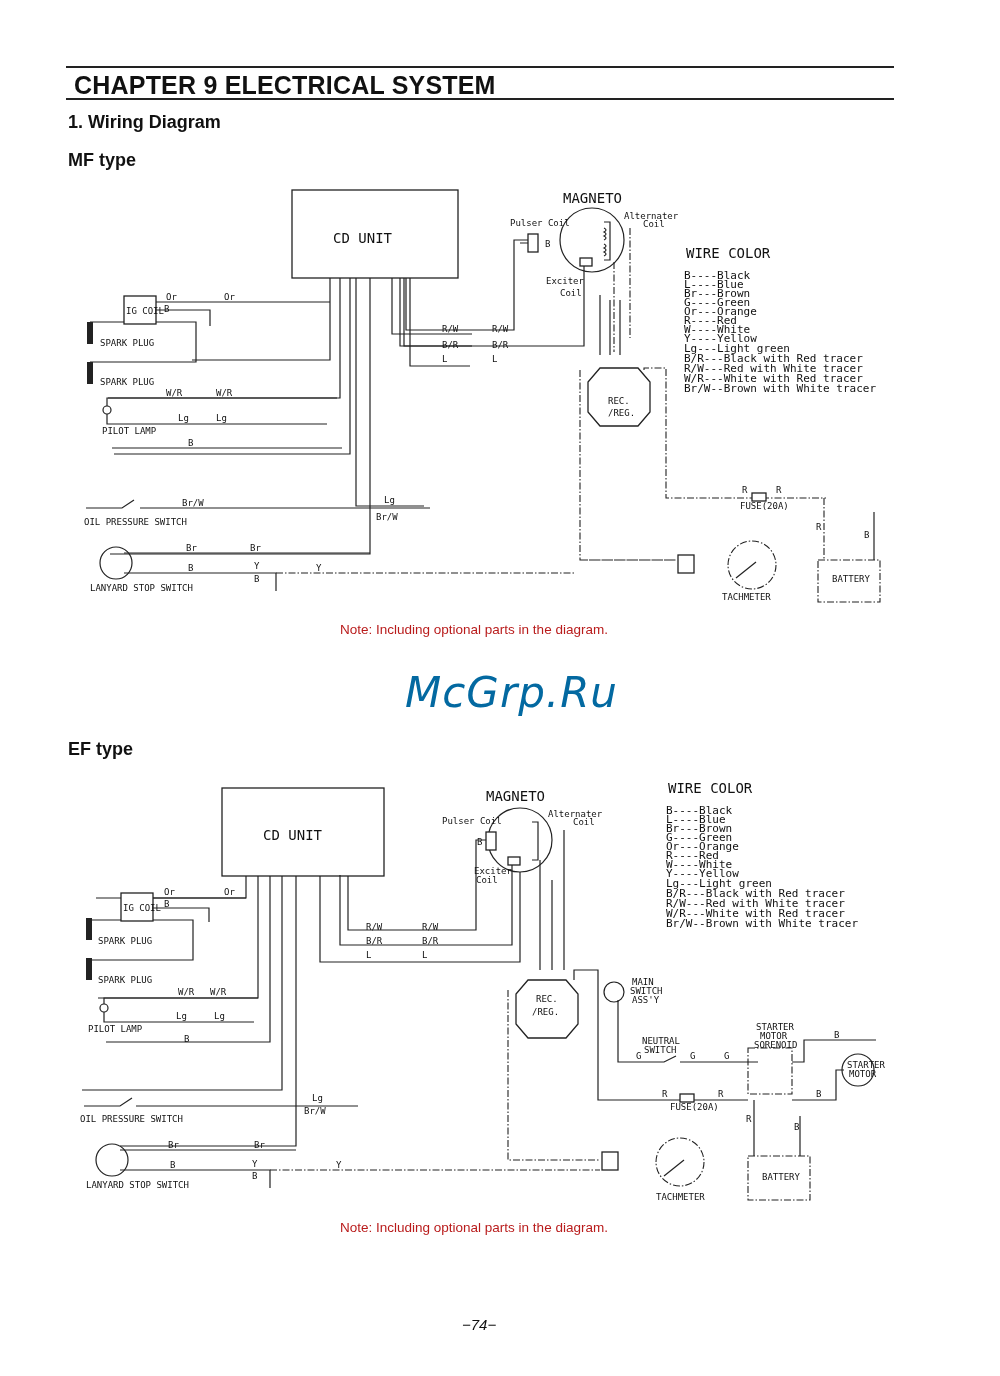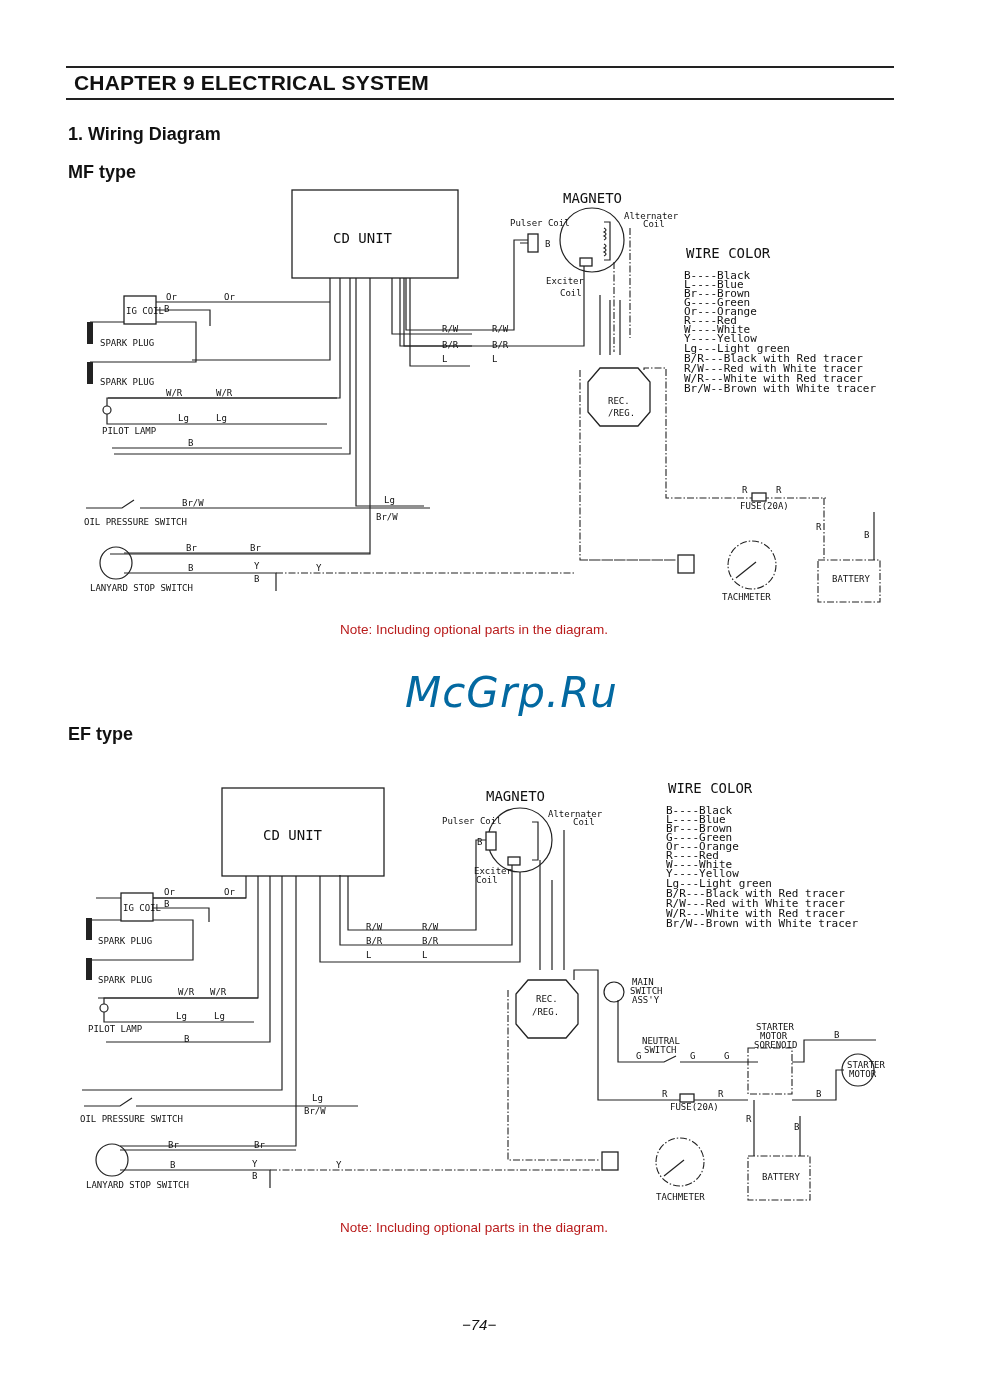--- a/index.html
+++ b/index.html
@@ -1,40 +1,40 @@
 <!DOCTYPE html>
 <html><head>
 <meta charset="utf-8">
 <style>
   html, body { margin:0; padding:0; background:#ffffff; }
   body { width:1000px; height:1376px; position:relative; overflow:hidden; font-family:"Liberation Sans", sans-serif; color:#111; }
   .rule { position:absolute; left:66px; width:828px; height:0; border-top:2px solid #222; }
-  .chapter { position:absolute; left:74px; top:71px; font-size:21px; font-weight:bold; letter-spacing:0.2px; }
+  .chapter { position:absolute; left:74px; top:71px; font-size:25px; font-weight:bold; letter-spacing:0.2px; }
   .h2 { position:absolute; left:68px; font-size:18px; font-weight:bold; }
   .note { position:absolute; font-size:13.5px; color:#b91c1c; }
   .watermark { position:absolute; left:405px; top:668px; font-family:"DejaVu Sans", sans-serif; font-style:italic; font-size:42px; color:#0369a1; letter-spacing:1px; }
   .pagenum { position:absolute; left:462px; top:1316px; font-size:15px;font-style:italic; }
   svg { position:absolute; left:0; top:0; }
   svg text { font-family:"DejaVu Sans Mono", monospace; fill:#111; }
   .w { stroke:#222; stroke-width:1.2; fill:none; }
   .dash { stroke:#222; stroke-width:1.1; fill:none; stroke-dasharray:7 2 1.5 2; }
   .box { stroke:#222; stroke-width:1.3; fill:#fff; }
   .lbl { font-size:9px; }
   .big { font-size:14px; }
   .legend { font-size:11px; }
 </style>
 </head>
 <body>
 
 <div class="rule" style="top:66px;"></div>
 <div class="chapter">CHAPTER 9  ELECTRICAL SYSTEM</div>
 <div class="rule" style="top:98px;"></div>
-<div class="h2" style="top:124px;">1. Wiring Diagram</div>
-<div class="h2" style="top:150px;margin-top:12px;">MF type</div>
-<div class="h2" style="top:724px;">EF type</div>
+<div class="h2" style="top:112px;">1. Wiring Diagram</div>
+<div class="h2" style="top:150px;">MF type</div>
+<div class="h2" style="top:739px;">EF type</div>
 <div class="note" style="left:340px; top:622px;">Note: Including optional parts in the diagram.</div>
 <div class="note" style="left:340px; top:1220px;">Note: Including optional parts in the diagram.</div>
 <div class="watermark">McGrp.Ru</div>
 <div class="pagenum">−74−</div>
 
 <svg width="1000" height="1376" viewBox="0 0 1000 1376">
 
   <g>
 
     <rect class="box" x="292" y="190" width="166" height="88"></rect>

